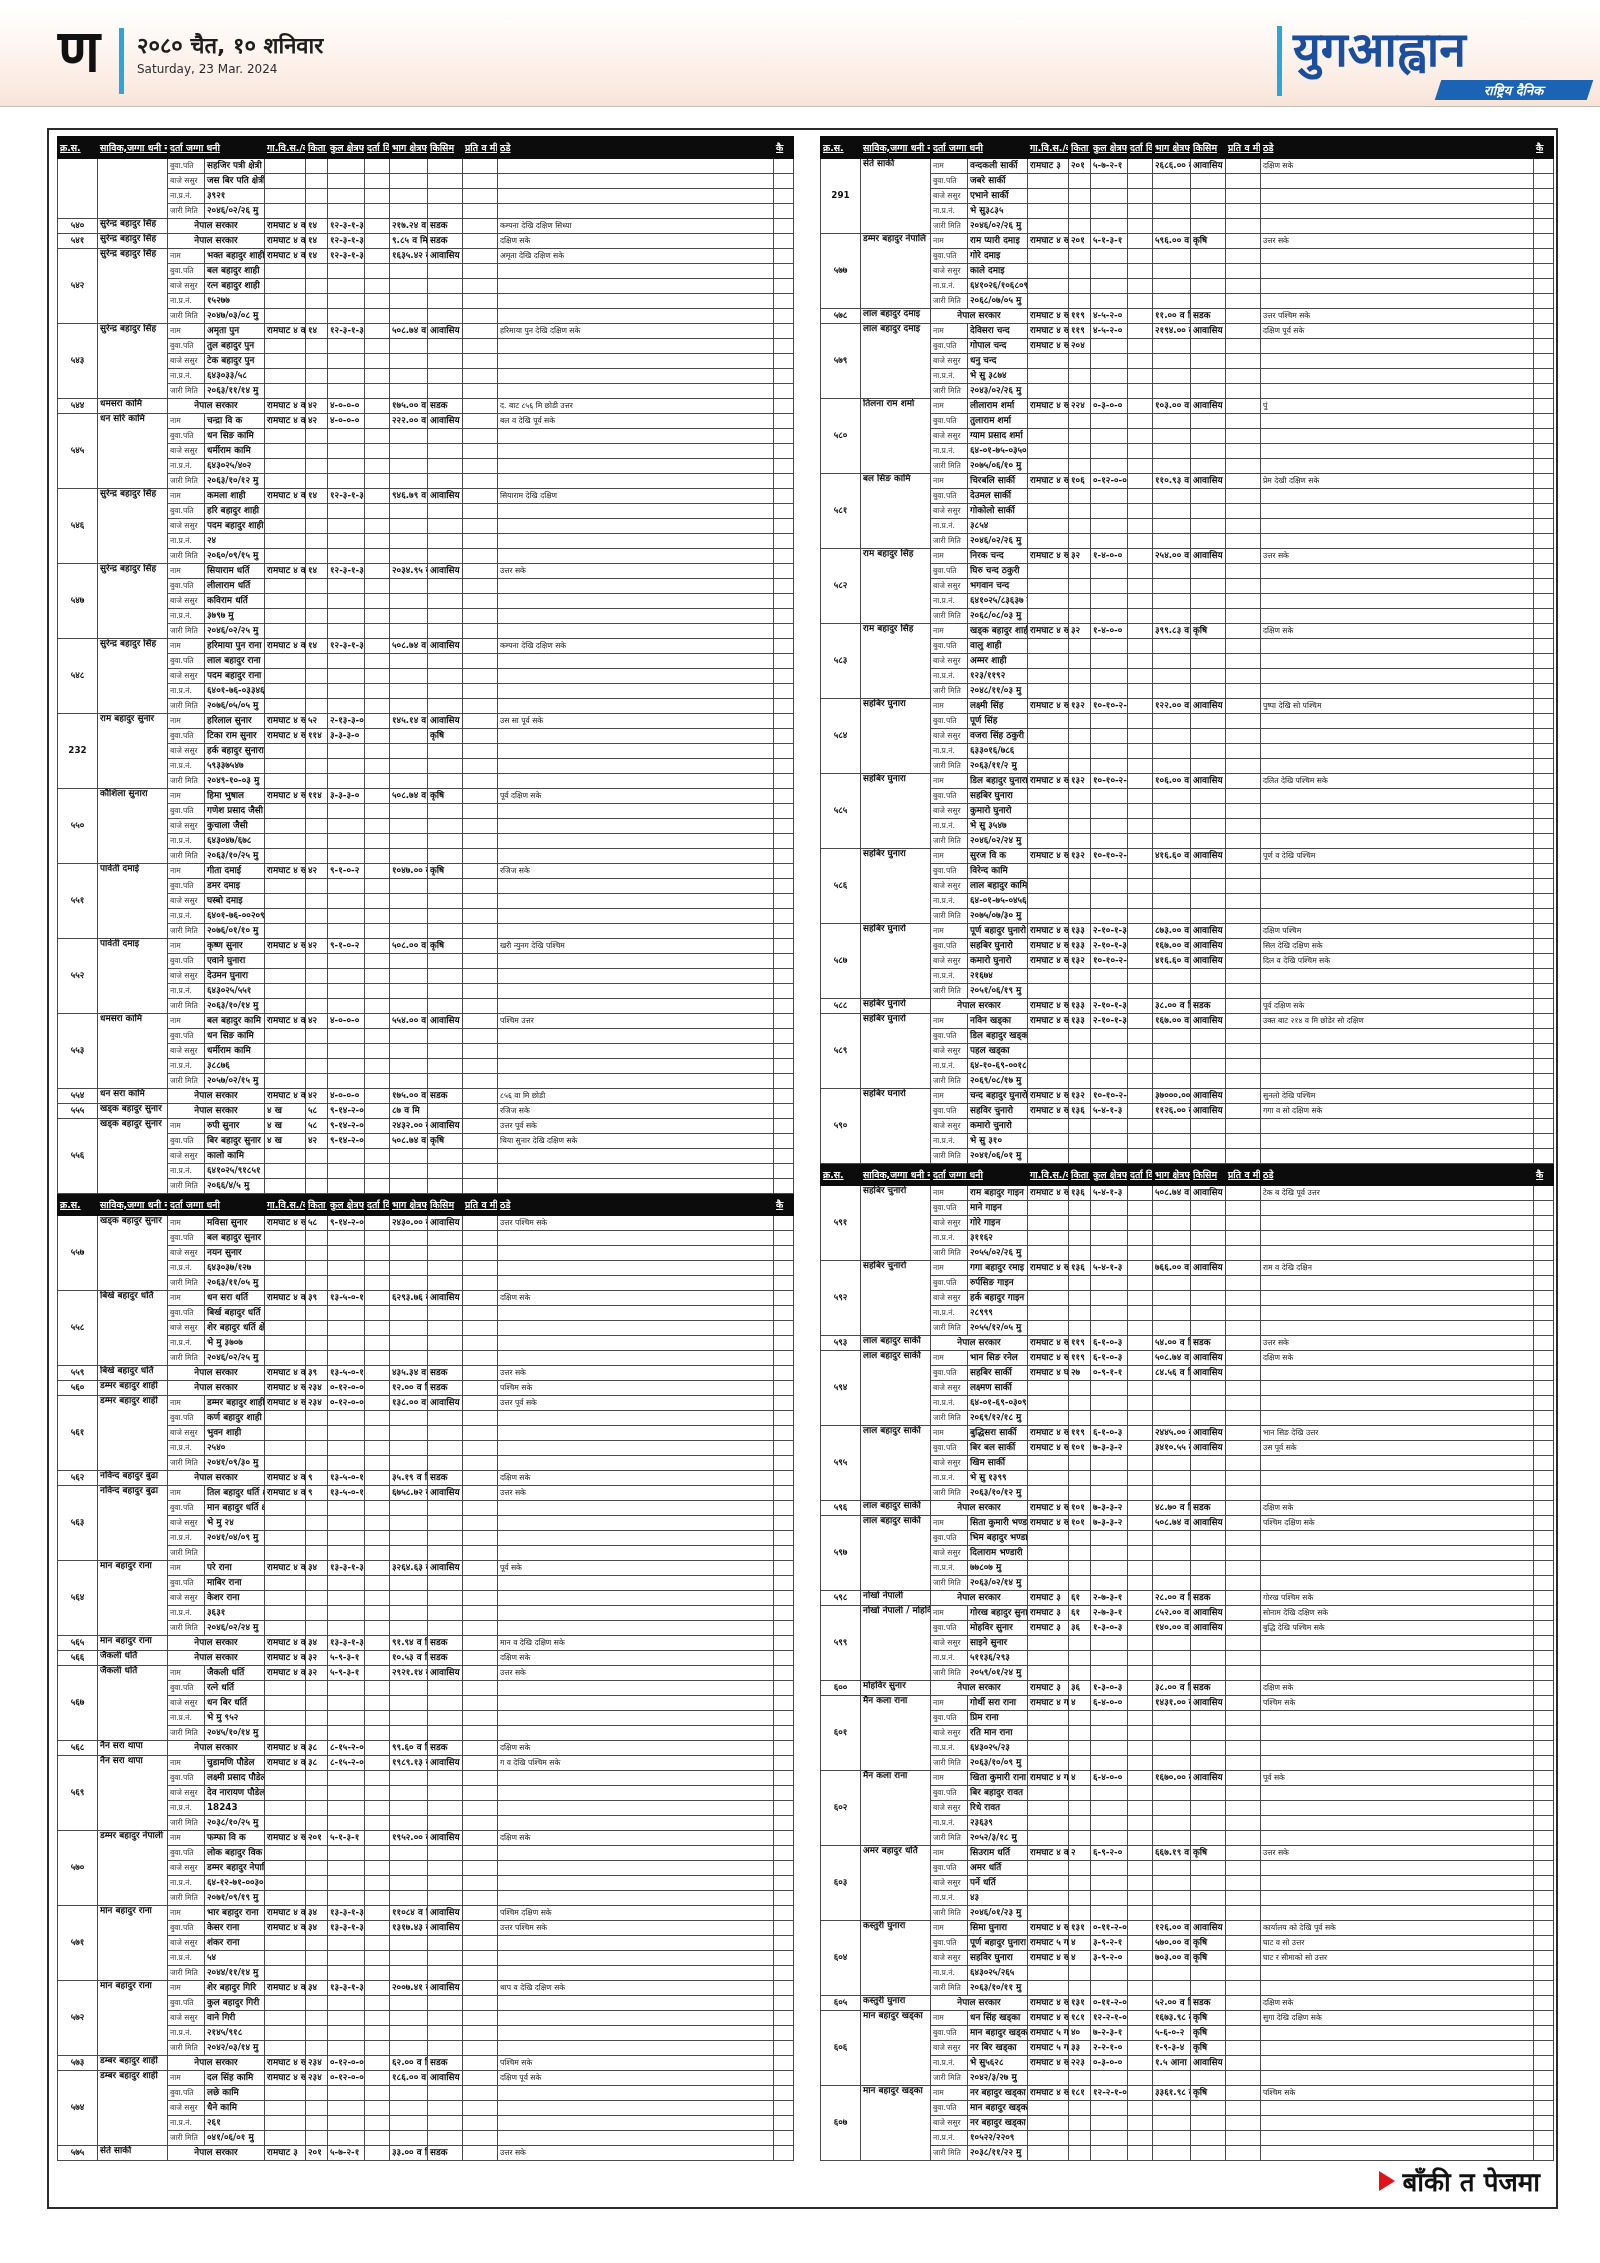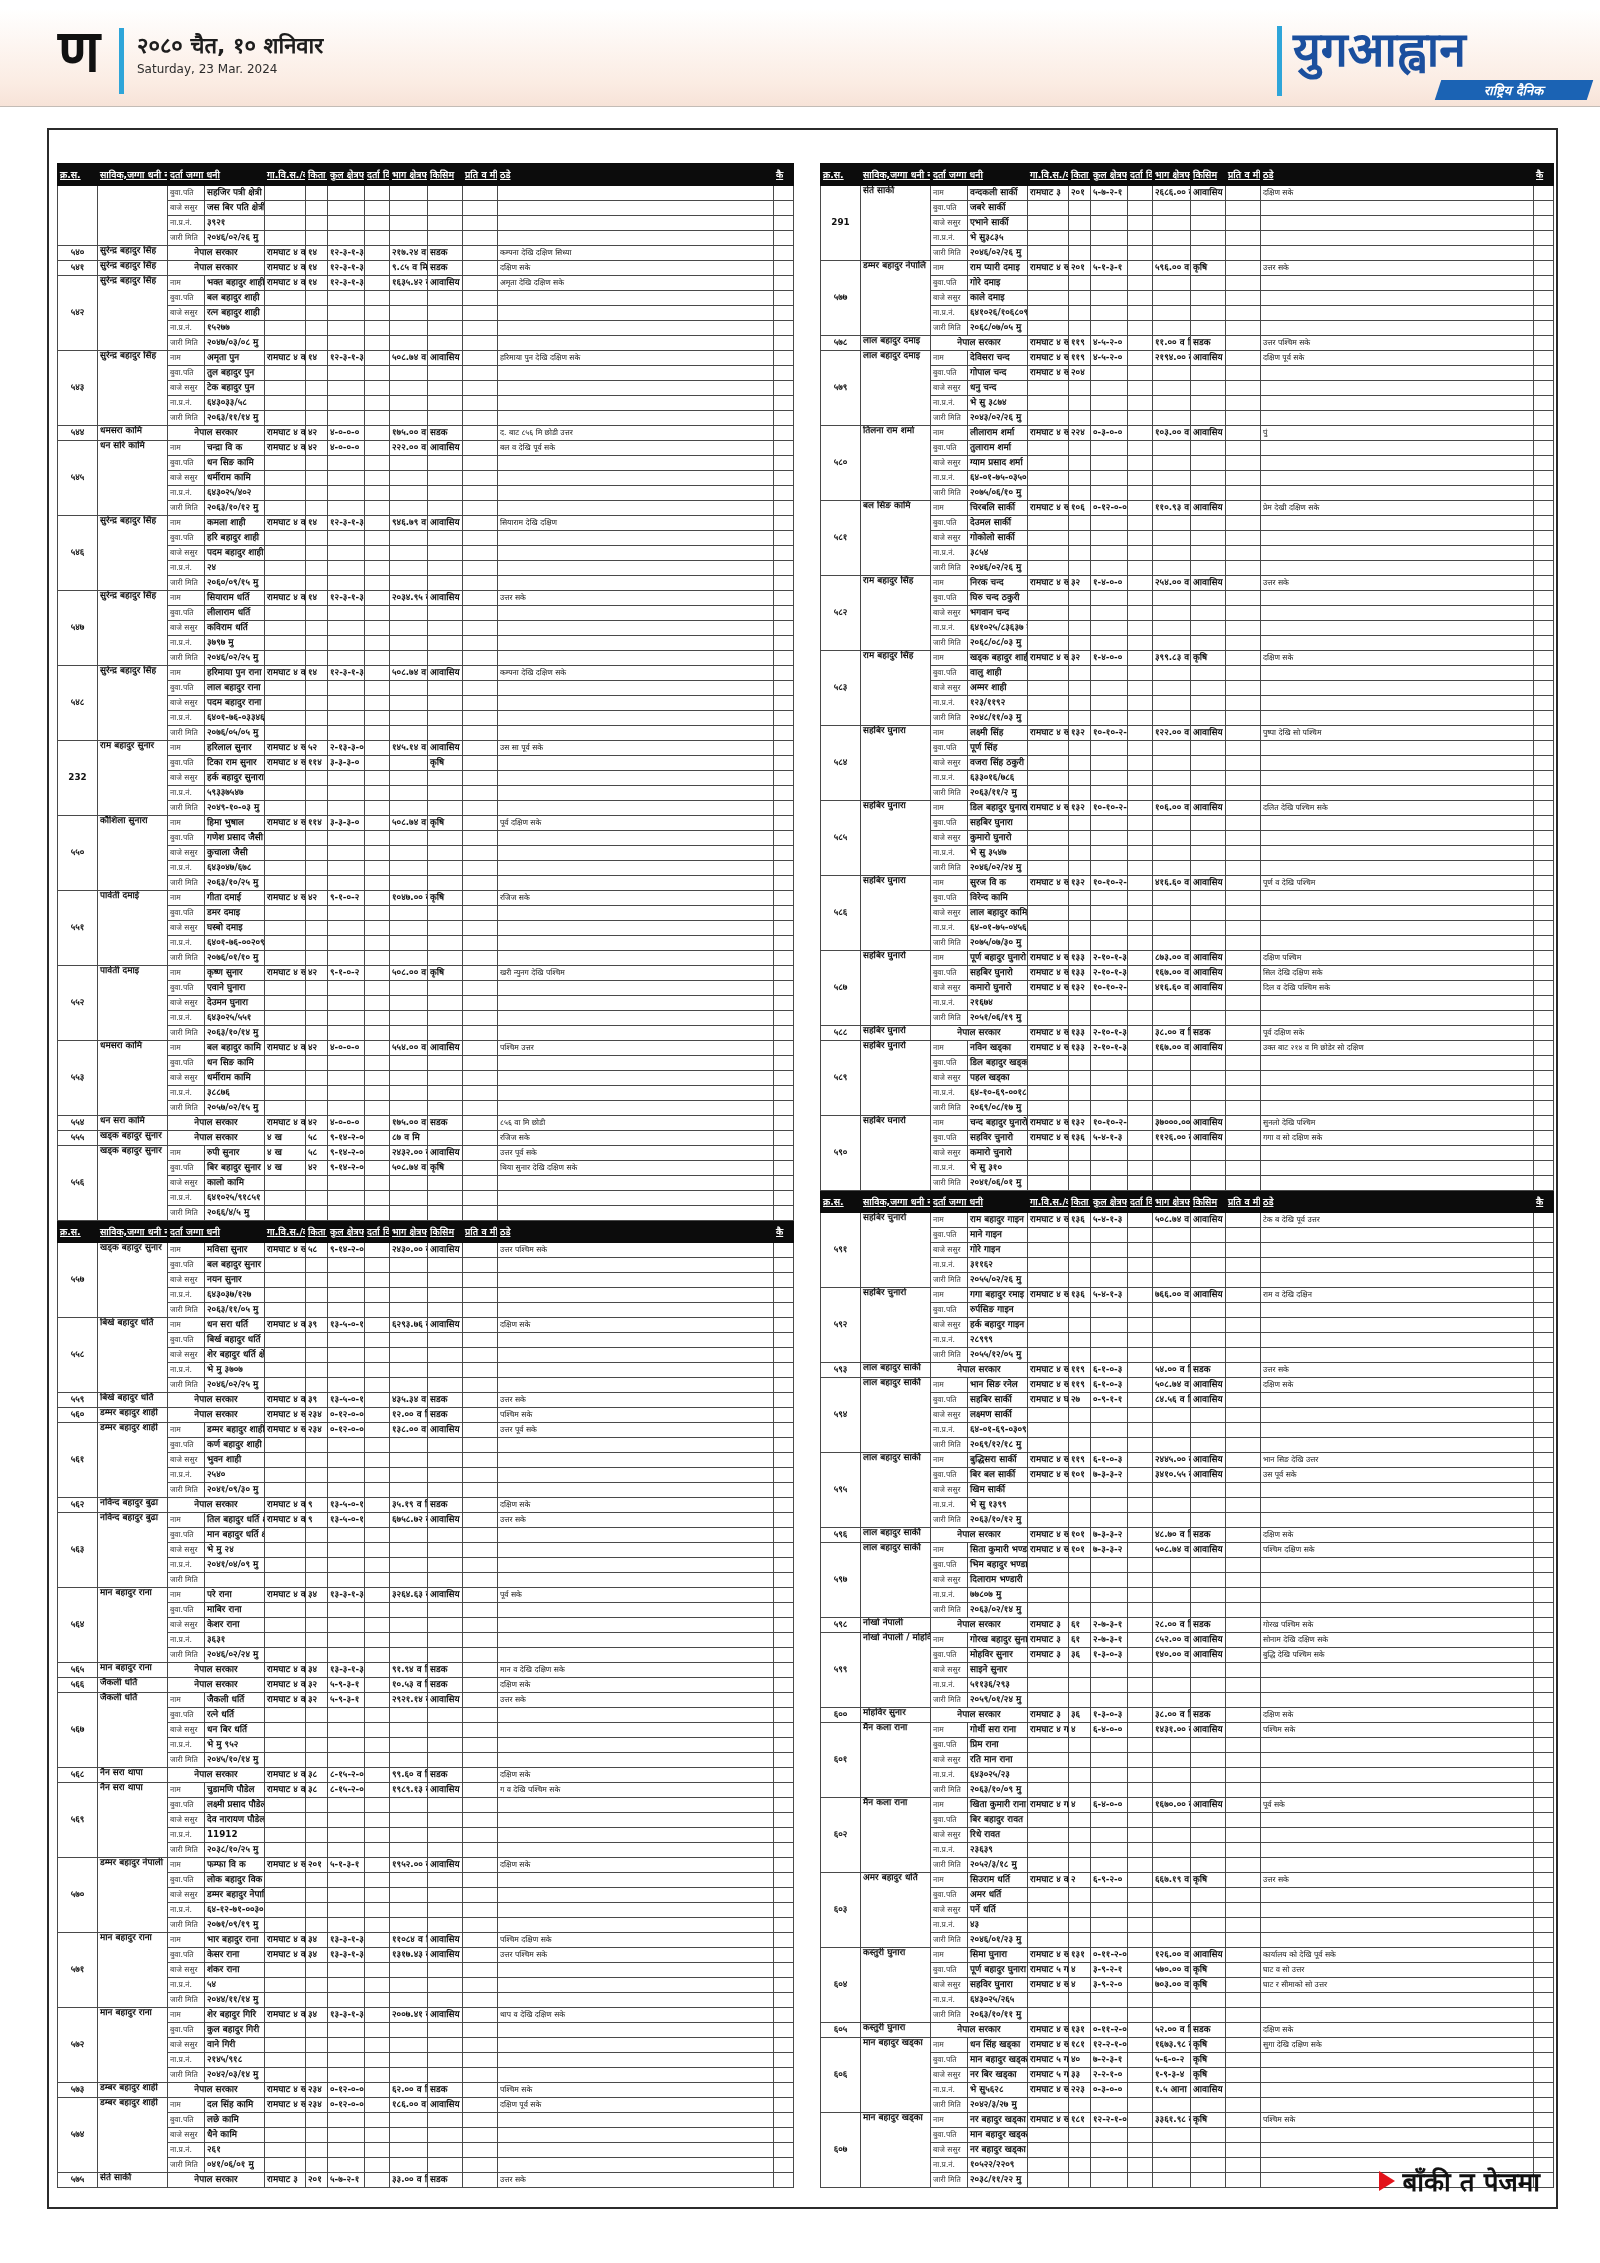--- a/index.html
+++ b/index.html
@@ -19,21 +19,21 @@
   .mast-bar-right{position:absolute;left:1277px;top:26px;width:5px;height:70px;background:#2ea5d9;}
   .logo-np{position:absolute;left:1293px;top:18px;font-size:48px;font-weight:bold;color:#1b4f9e;line-height:1.3;}
   .tagline{position:absolute;left:1438px;top:80px;width:152px;height:20px;background:#1b63b4;
            transform:skewX(-18deg);display:flex;align-items:center;justify-content:center;}
   .tagline span{transform:skewX(18deg);color:#fff;font-size:13px;font-weight:bold;font-style:italic;white-space:nowrap;}
   
   .sheet{position:absolute;left:47px;top:128px;width:1507px;height:2077px;border:2px solid #2b2b2b;background:#fff;}
   .col-table{position:absolute;top:6px;}
   .col-left{left:8px;width:736px;}
   .col-right{left:771px;width:733px;}
-  table{border-collapse:collapse;table-layout:fixed;width:100%;margin-top:27px;}
+  table{border-collapse:collapse;table-layout:fixed;width:100%;}
   td,th{border:1px solid #4a4a4a;overflow:hidden;white-space:nowrap;
         font-size:8.8px;height:14px;padding:0 2px;line-height:1.05;color:#111;}
   td.v{font-weight:bold;}
   td.own{font-weight:bold;vertical-align:top;}
   td.lab{font-size:7.6px;color:#333;font-weight:normal;}
   td.c{text-align:center;}
   td.rem{font-size:7.6px;}
   tr.head th{background:#0c0c0c;color:#ffffff;font-weight:bold;font-size:9.4px;
              text-align:left;text-decoration:underline;height:21px;border-color:#0c0c0c;}
   
@@ -1558,21 +1558,21 @@
               <td class="v"></td>
               <td></td>
               <td class="v"></td>
               <td class="v"></td>
               <td></td>
               <td class="rem"></td>
               <td></td>
             </tr>
             <tr>
               <td class="lab">ना.प्र.नं.</td>
-              <td class="v">11912</td>
+              <td class="v">18243</td>
               <td class="v"></td>
               <td class="v"></td>
               <td class="v"></td>
               <td></td>
               <td class="v"></td>
               <td class="v"></td>
               <td></td>
               <td class="rem"></td>
               <td></td>
             </tr>

